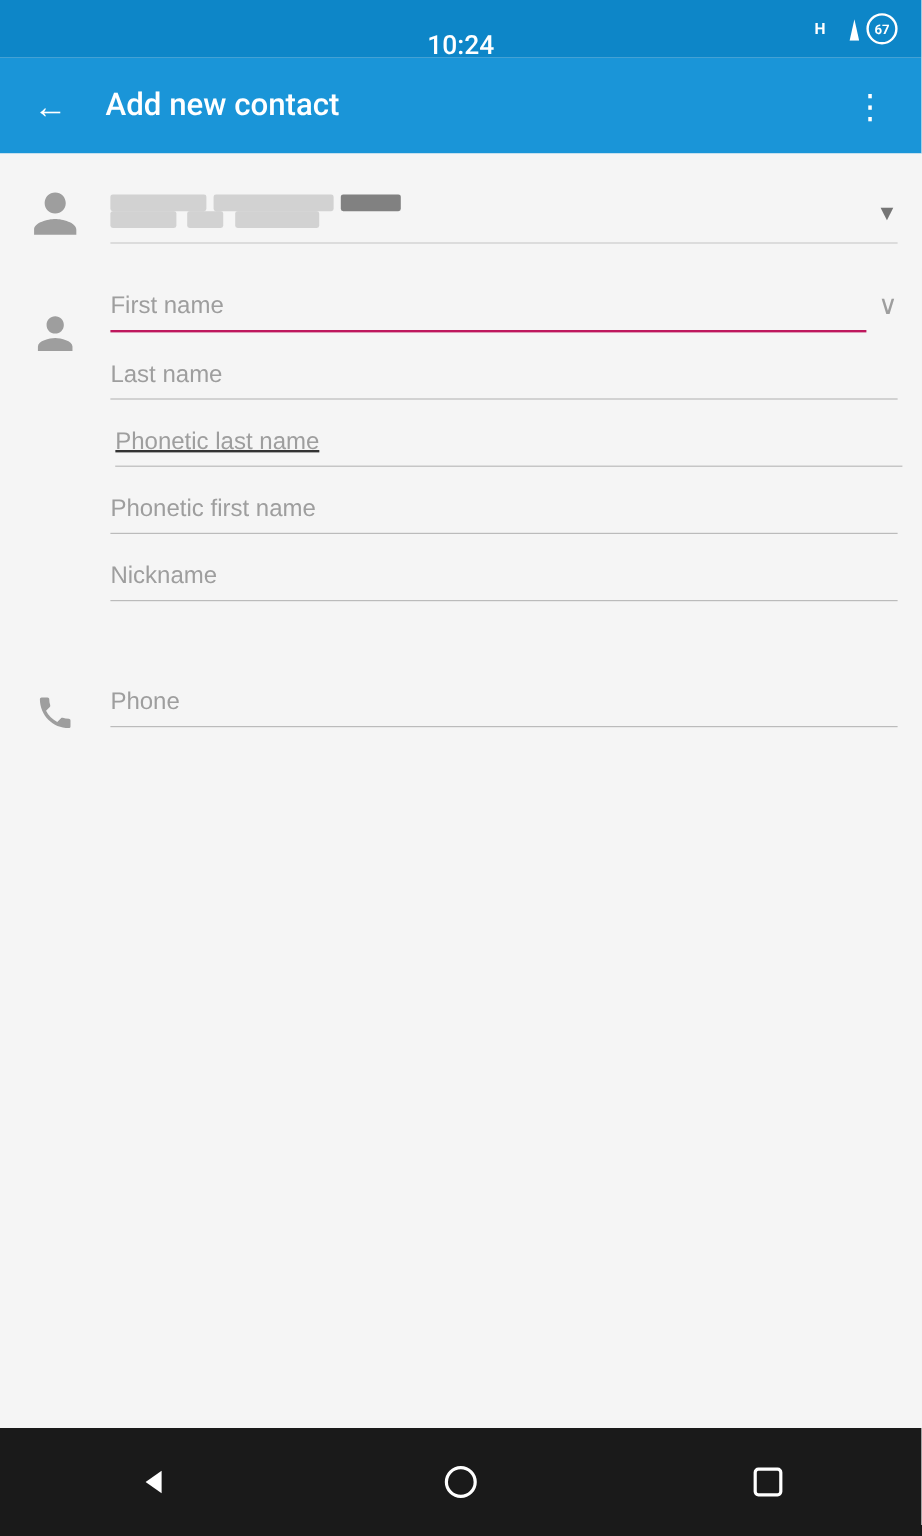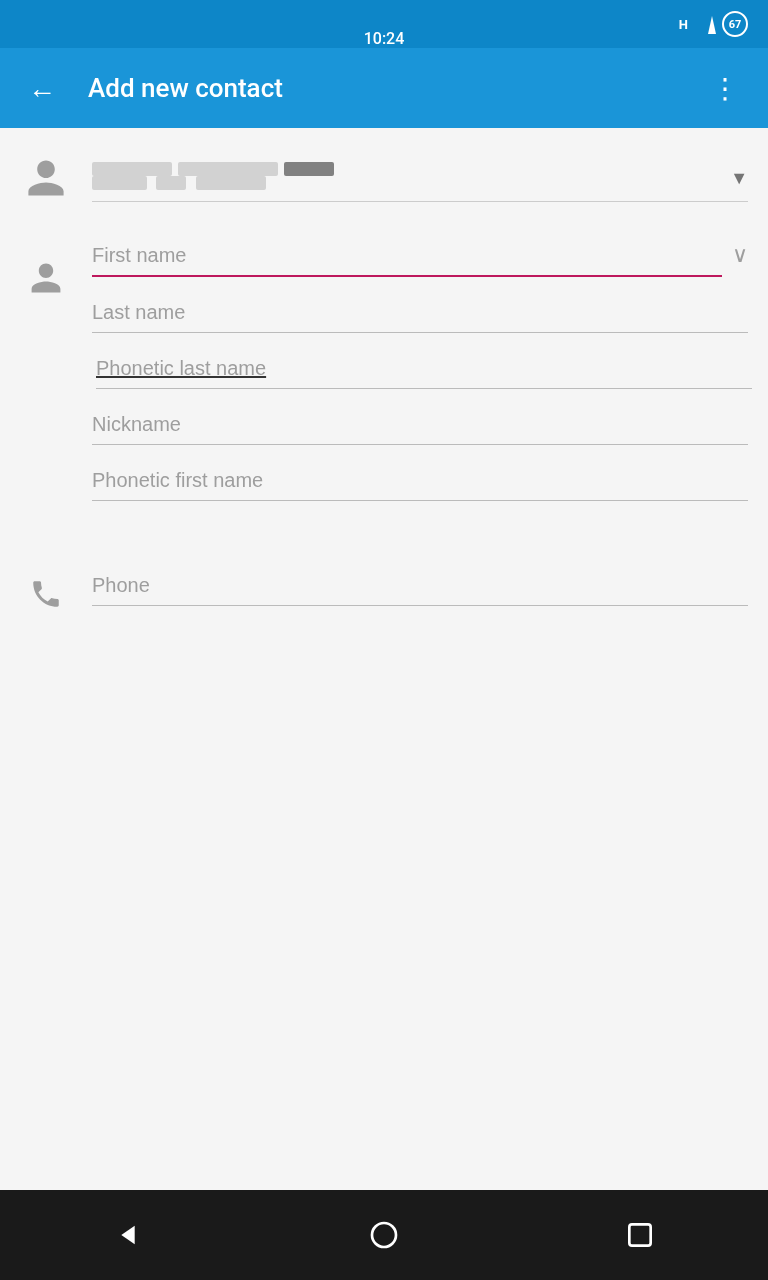--- a/index.html
+++ b/index.html
@@ -19,21 +19,21 @@
       background: #0d86c8;
       height: 48px;
       display: flex;
       align-items: center;
       justify-content: center;
       position: relative;
       padding: 0 20px;
     }
     .status-bar-time {
       color: white;
-      font-size: 16px;
+      font-size: 22px;
       font-weight: 500;
       margin-top: 28px;
     }
     .status-bar-icons {
       position: absolute;
       right: 20px;
       display: flex;
       align-items: center;
       gap: 6px;
       color: white;
@@ -398,25 +398,25 @@
         <input class="form-input" type="text" placeholder="Last name" style="">
       </div>
     </div>
   </div>
 
   <div style="padding: 0 20px;">
     <input class="full-width-input" type="text" style="margin-left: 76px; width: calc(100% - 72px); text-decoration: underline;" placeholder="Phonetic last name">
   </div>
 
   <div style="padding: 0 20px;">
+    <input class="full-width-input" type="text" style="margin-left: 72px; width: calc(100% - 72px);" placeholder="Phonetic first name">
+  </div>
+
+  <div style="padding: 0 20px;">
     <input class="full-width-input" type="text" style="margin-left: 72px; width: calc(100% - 72px);" placeholder="Nickname">
-  </div>
-
-  <div style="padding: 0 20px;">
-    <input class="full-width-input" type="text" style="margin-left: 72px; width: calc(100% - 72px);" placeholder="Phonetic first name">
   </div>
 
   <div class="section-spacer"></div>
 
 
   <div class="section-spacer"></div>
 
   <div class="phone-section">
     <div class="phone-icon-wrap">
       <svg viewBox="0 0 24 24">

